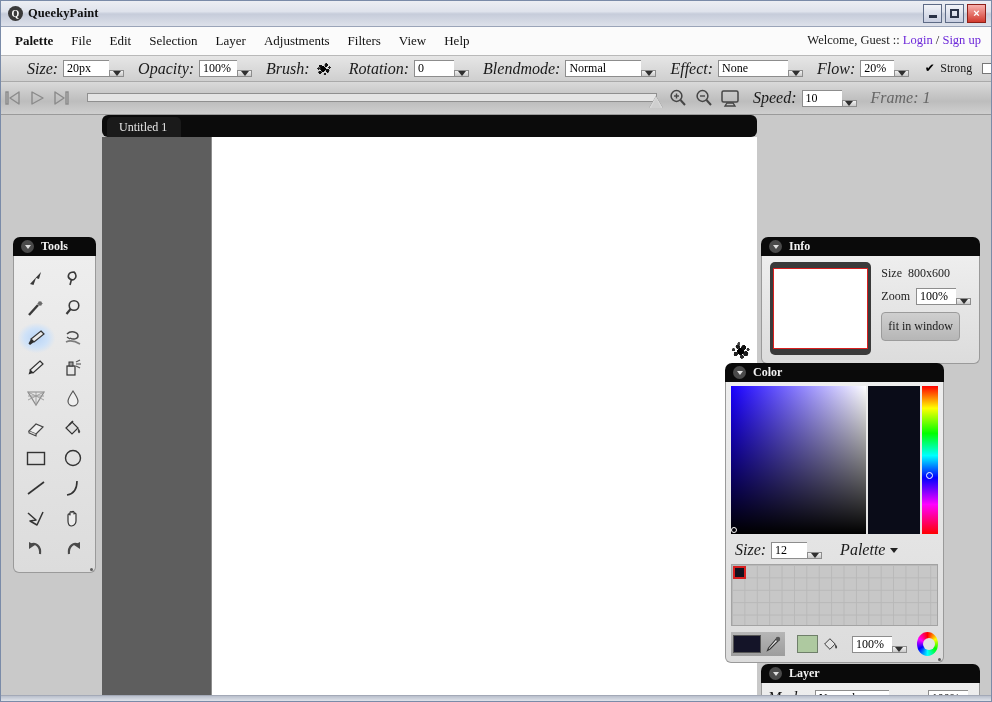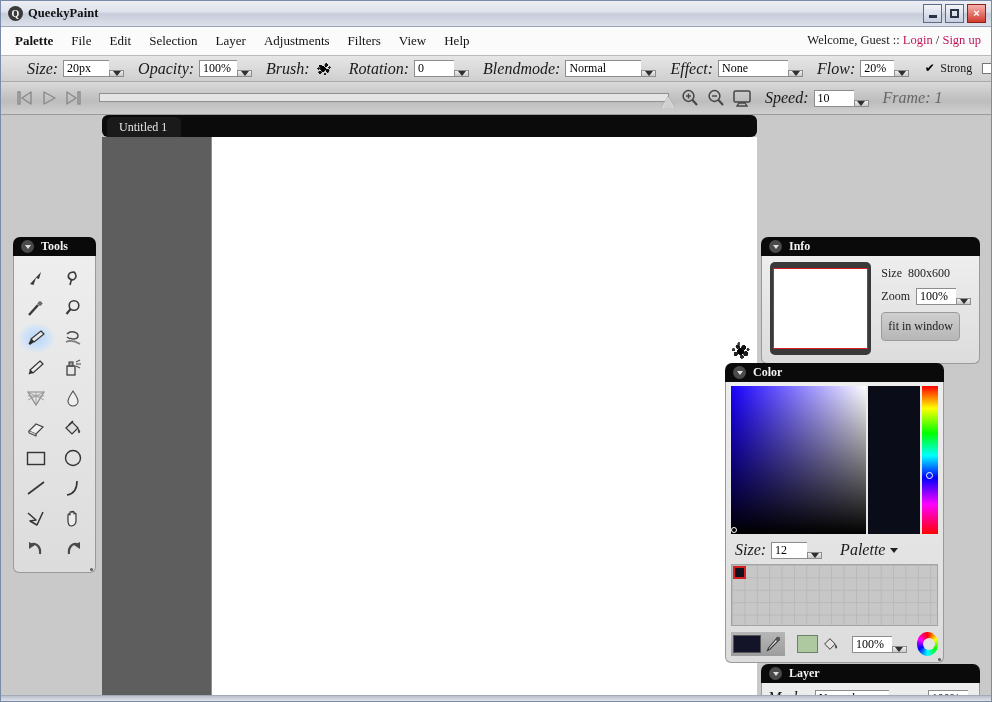--- a/index.html
+++ b/index.html
@@ -66,21 +66,21 @@
     cursor: default; white-space: nowrap;
   }
   .menu-item:first-child { margin-left: 14px; font-weight: bold; }
   .menu-right {
     position: absolute; right: 10px; top: 6px;
     font-size: 12.5px; color: #1a1a1a;
     font-family: "Liberation Serif", serif;
     display: flex; align-items: center; gap: 0;
   }
   .menu-right span { white-space: pre; }
-  .menu-right .lnk { text-decoration: none; color: #be185d; }
+  .menu-right .lnk { text-decoration: none; color: #6d28d9; }
 
   
   .optbar {
     position: absolute; left: 0; top: 55px; width: 990px; height: 26px;
     background: linear-gradient(to bottom,#e6e6e6,#cfcfcf);
     border-bottom: 1px solid #a9a9a9;
     display: flex; align-items: center; padding-left: 26px;
     font-family: "Liberation Serif", serif;
   }
   .opt-label { font-size: 16px; color: #1a1a1a; margin-right: 5px; white-space: nowrap; font-style: italic; }
@@ -122,21 +122,21 @@
   .chk .mark { width: 13px; height: 13px; margin-right: 4px; display: inline-flex;
                align-items: center; justify-content: center; font-size: 12px; color: #000; }
   .chk .box { width: 11px; height: 11px; border: 1px solid #777; background: #fff;
               margin-right: 4px; display: inline-block; }
 
   
   .animbar {
     position: absolute; left: 0; top: 81px; width: 990px; height: 33px;
     background: linear-gradient(to bottom,#d9d9d9,#bdbdbd 60%,#cfcfcf);
     border-bottom: 1px solid #9a9a9a;
-    display: flex; align-items: center; padding-left: 12px;
+    display: flex; align-items: center; 
     font-family: "Liberation Serif", serif;
   }
   .tp-btn { width: 24px; height: 24px; display:flex; align-items:center; justify-content:center; }
   .tp-btn svg { display: block; }
   .slider-wrap {
     flex: 0 0 auto; width: 570px; height: 20px; margin: 0 8px 0 14px;
     position: relative;
   }
   .slider-track {
     position: absolute; left: 0; top: 5px; width: 100%; height: 9px;

